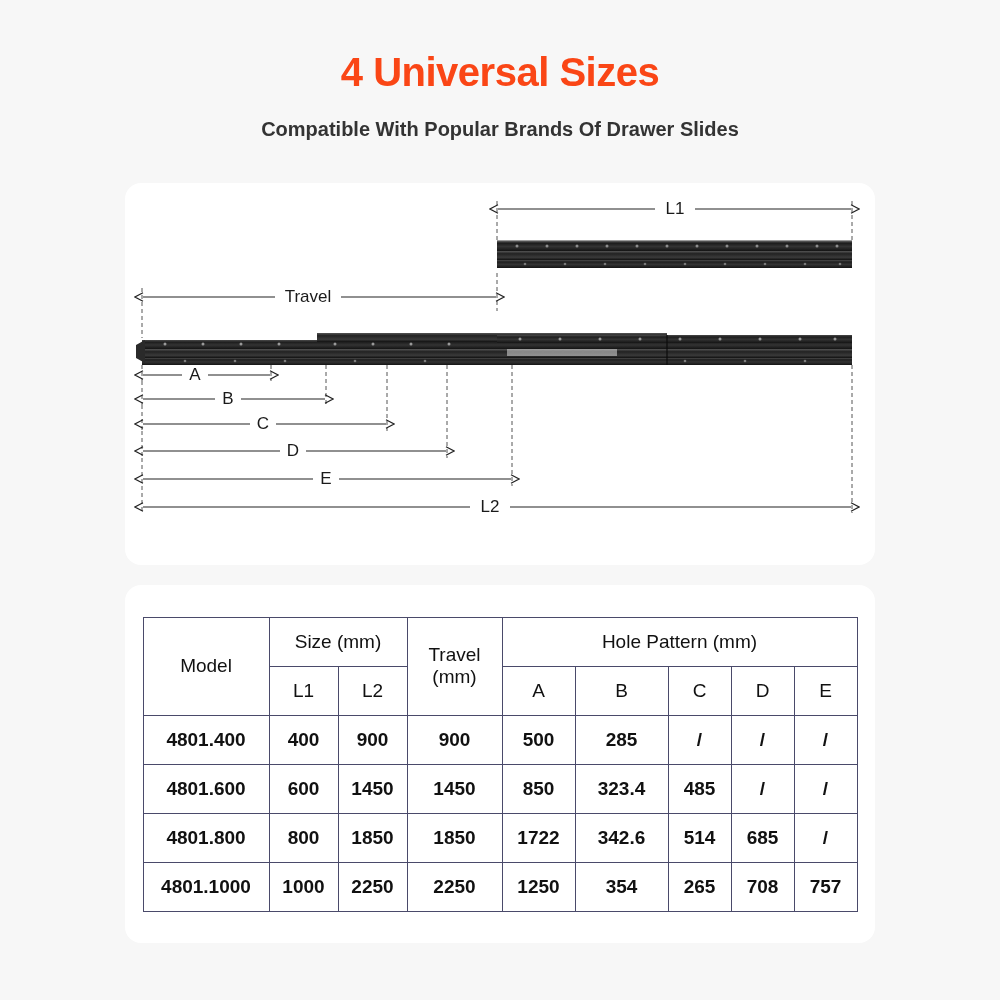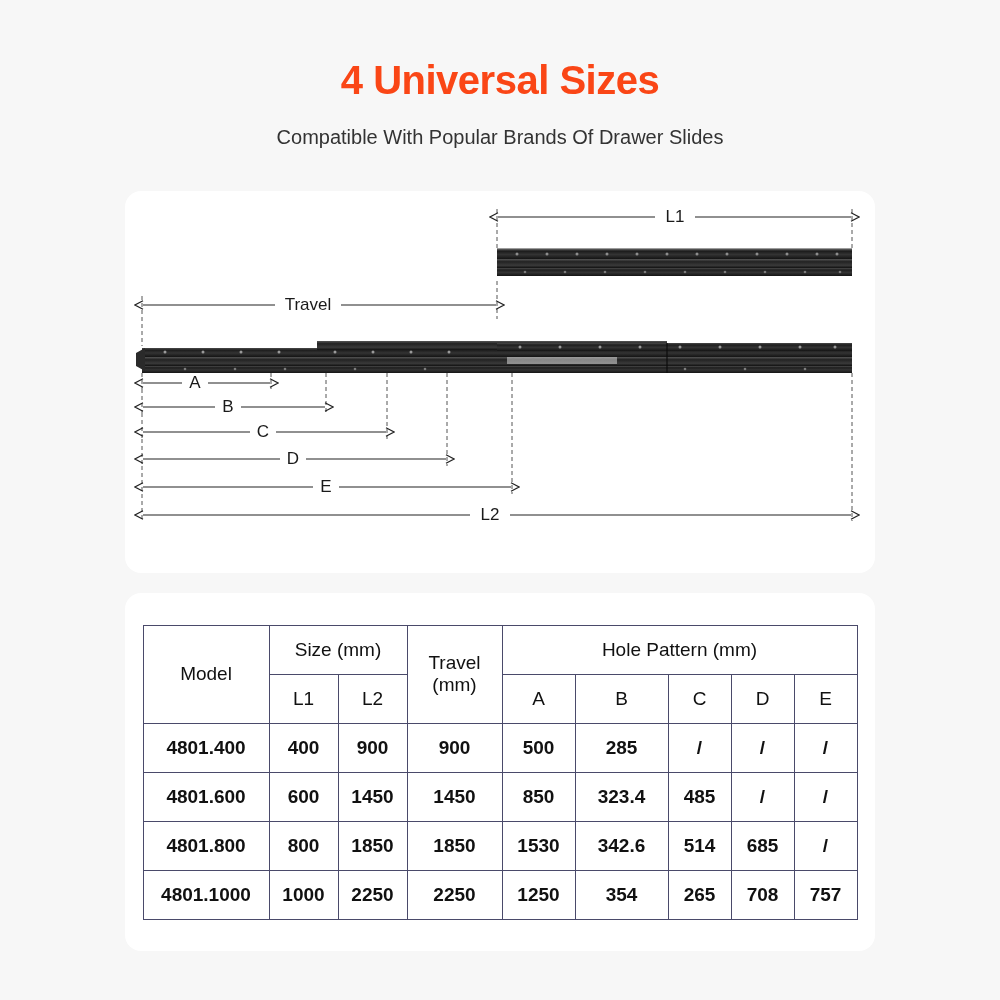--- a/index.html
+++ b/index.html
@@ -24,28 +24,28 @@
   
   .header {
     padding-top: 48px;
     text-align: center;
   }
   .title {
     font-size: 40px;
     font-weight: bold;
     color: #fa4616;
     letter-spacing: -0.5px;
-    margin: 8px;
+    margin: 0;
     line-height: 1.2;
   }
   .subtitle {
     font-size: 20px;
     color: #333333;
     margin: 22px 0 0 0;
-    font-weight: normal;
+    font-weight: bold;
   }
 
   
   .card {
     background: #ffffff;
     border-radius: 16px;
     margin: 0 125px;
     position: relative;
   }
   .diagram-card {
@@ -332,21 +332,21 @@
           <td>323.4</td>
           <td>485</td>
           <td>/</td>
           <td>/</td>
         </tr>
         <tr>
           <td>4801.800</td>
           <td>800</td>
           <td>1850</td>
           <td>1850</td>
-          <td>1530</td>
+          <td>1722</td>
           <td>342.6</td>
           <td>514</td>
           <td>685</td>
           <td>/</td>
         </tr>
         <tr>
           <td>4801.1000</td>
           <td>1000</td>
           <td>2250</td>
           <td>2250</td>

